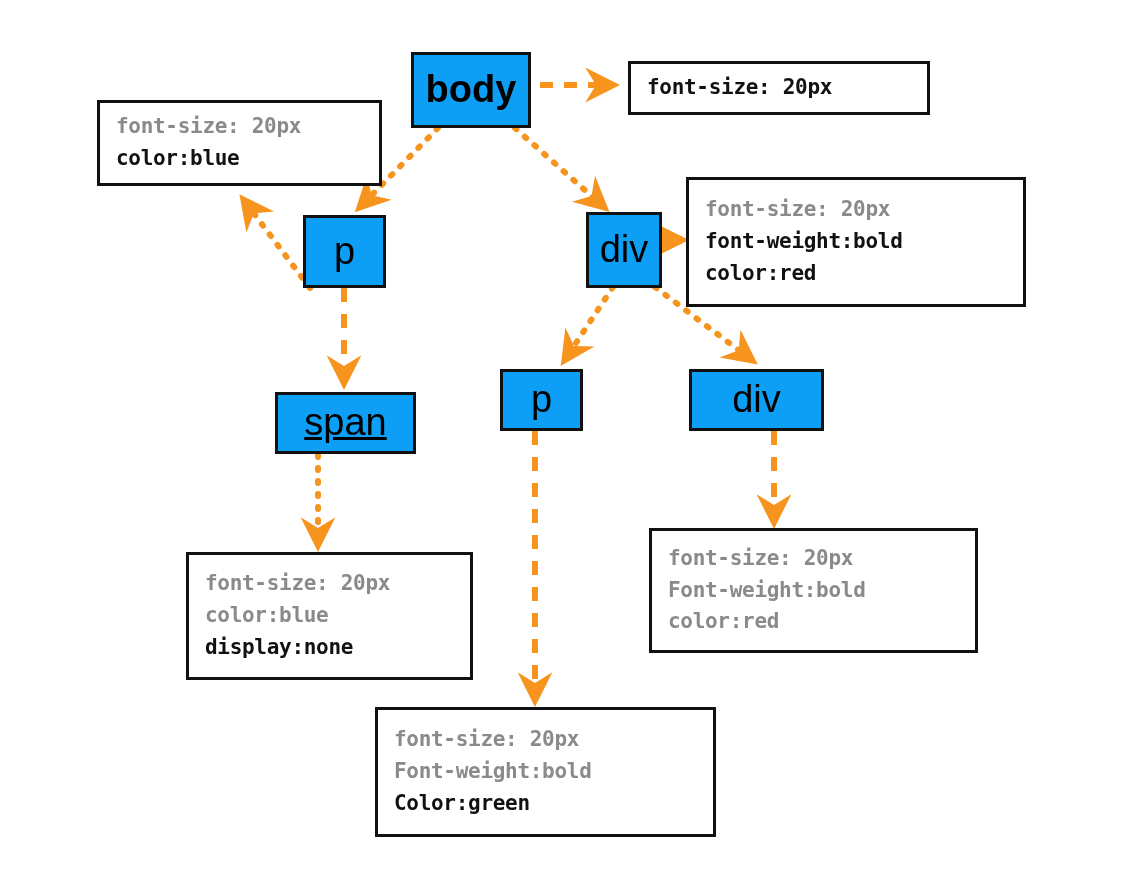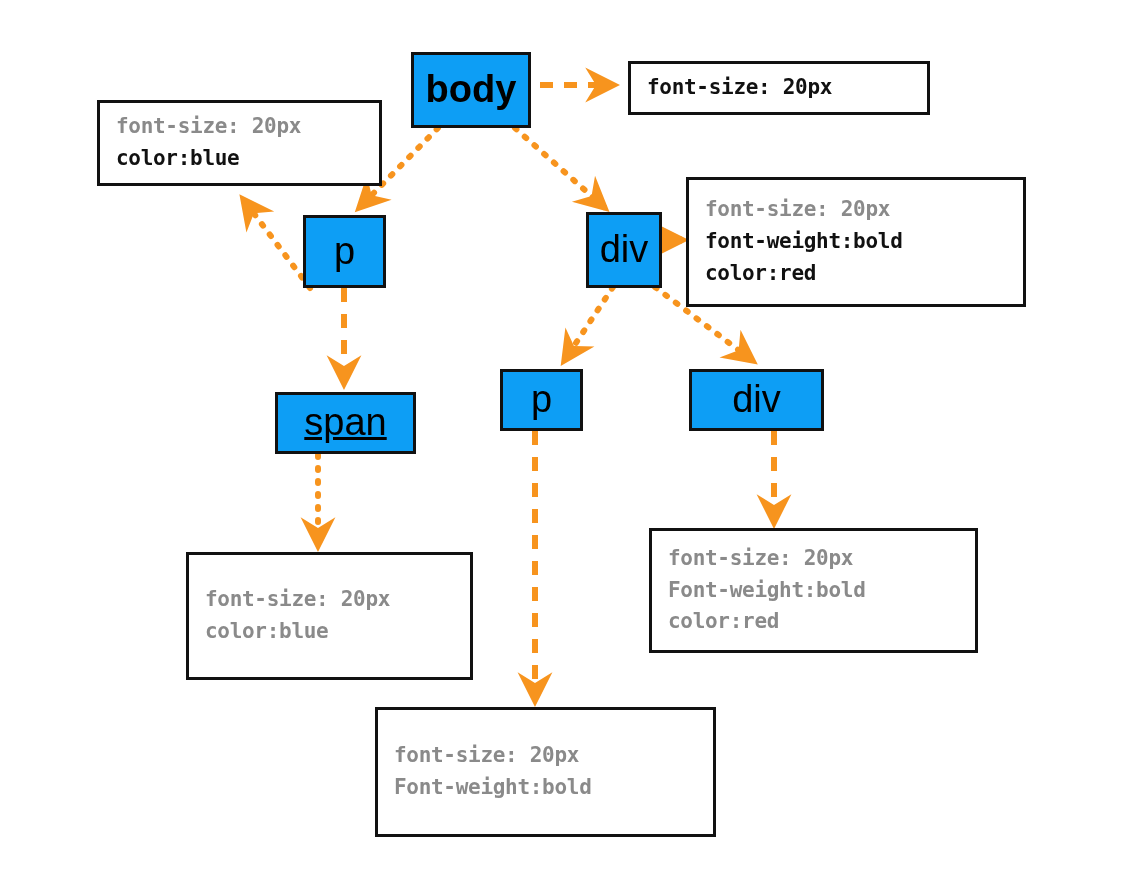--- a/index.html
+++ b/index.html
@@ -133,26 +133,28 @@
 
   <div class="cssbox" style="left:686px; top:177px; width:340px; height:130px;">
     <div class="line muted">font-size: 20px</div>
     <div class="line strong">font-weight:bold</div>
     <div class="line strong">color:red</div>
   </div>
 
   <div class="cssbox" style="left:186px; top:552px; width:287px; height:128px;">
     <div class="line muted">font-size: 20px</div>
     <div class="line muted">color:blue</div>
+    <div class="line strong">display:none</div>
   </div>
 
   <div class="cssbox" style="left:649px; top:528px; width:329px; height:125px;">
     <div class="line muted">font-size: 20px</div>
     <div class="line muted">Font-weight:bold</div>
     <div class="line muted">color:red</div>
   </div>
 
   <div class="cssbox" style="left:375px; top:707px; width:341px; height:130px;">
     <div class="line muted">font-size: 20px</div>
     <div class="line muted">Font-weight:bold</div>
+    <div class="line strong">Color:green</div>
   </div>
 
 </div>
 
 </body></html>

